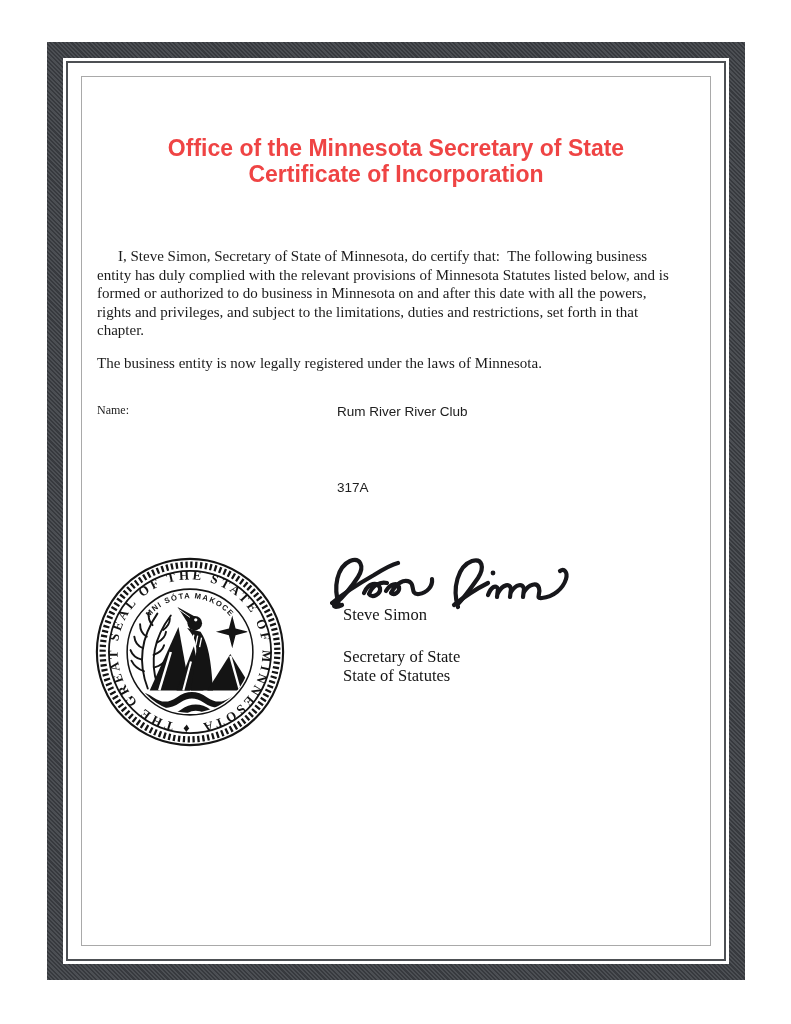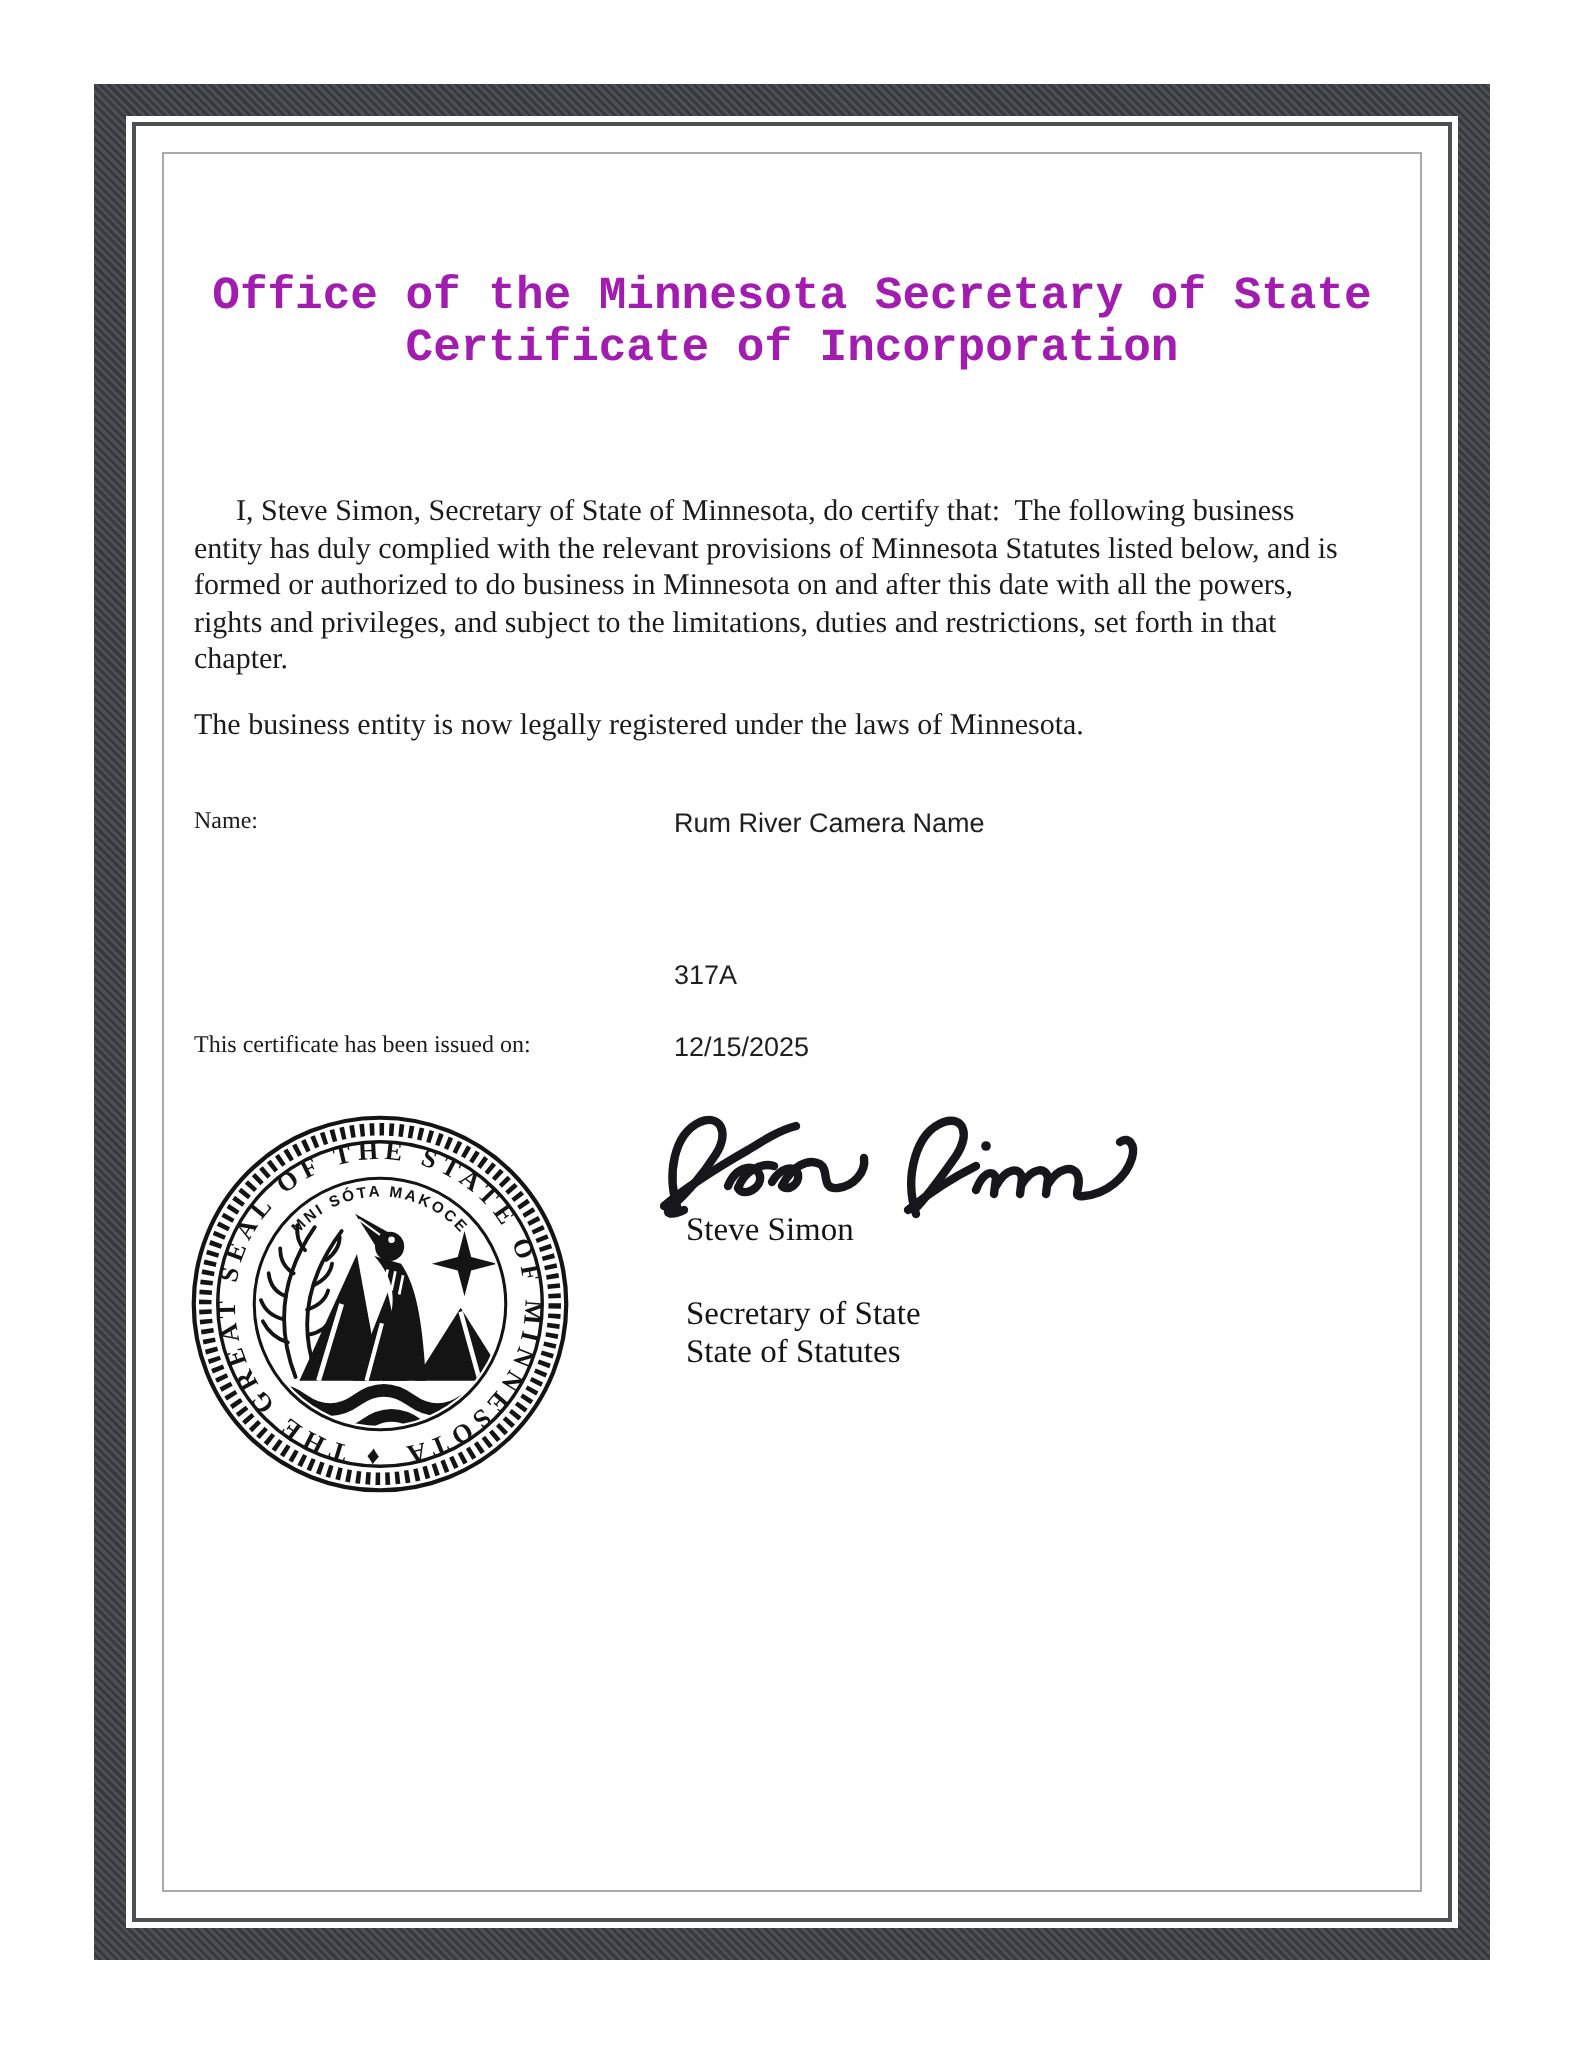--- a/index.html
+++ b/index.html
@@ -14,22 +14,22 @@
     background-color:#3d4045;
     background-image:repeating-linear-gradient(45deg, rgba(255,255,255,0.08) 0 1.5px, rgba(0,0,0,0.10) 1.5px 3px);
   }
   .frame-gap1 { box-sizing:border-box; width:100%; height:100%; background:#fff; padding:3px; }
   .frame-line2 { box-sizing:border-box; width:100%; height:100%; border:2px solid #4d5054; padding:13px; background:#fff; }
   .frame-line3 { box-sizing:border-box; width:100%; height:100%; border:1px solid #a9a9a9; position:relative; background:#fff; }
 
   
   .title {
     position:absolute; top:58px; left:0; width:100%; text-align:center;
-    font-family:Liberation Mono, monospace; font-weight:bold;
-    font-size:23px; line-height:26px; color:#a21caf;
+    font-family:Liberation Sans, sans-serif; font-weight:bold;
+    font-size:23px; line-height:26px; color:#ef4444;
   }
   .para {
     position:absolute; left:15px; width:576px;
     font-size:15px; line-height:18.6px; white-space:pre-wrap;
   }
   .para1 { top:170px; text-indent:21px; }
   .para2 { top:277px; }
 
   .field-row { position:absolute; left:15px; width:600px; height:22px; }
   .field-label { position:absolute; left:0; top:0; font-size:12px; }
@@ -55,28 +55,24 @@
           <div class="title">
             <div>Office of the Minnesota Secretary of State</div>
             <div>Certificate of Incorporation</div>
           </div>
 
           <div class="para para1">I, Steve Simon, Secretary of State of Minnesota, do certify that:  The following business entity has duly complied with the relevant provisions of Minnesota Statutes listed below, and is formed or authorized to do business in Minnesota on and after this date with all the powers, rights and privileges, and subject to the limitations, duties and restrictions, set forth in that chapter.</div>
           <div class="para para2">The business entity is now legally registered under the laws of Minnesota.</div>
 
           <div class="field-row" style="top:326px">
             <span class="field-label">Name:</span>
-            <span class="field-value">Rum River Camera Name</span>
+            <span class="field-value">Rum River River Club</span>
           </div>
           <div class="field-row" style="top:402px">
             <span class="field-value">317A</span>
-          </div>
-          <div class="field-row" style="top:438px">
-            <span class="field-label">This certificate has been issued on:</span>
-            <span class="field-value">12/15/2025</span>
           </div>
 
           <div class="seal-wrap">
             <svg width="192" height="192" viewBox="0 0 200 200">
               <defs>
                 <clipPath id="emblemClip">
                     <circle cx="100" cy="100" r="63.5"></circle>
                   </clipPath>
                 <path id="ringPath" d="M100,175.5 A75.5,75.5 0 1 1 100,24.5 A75.5,75.5 0 1 1 100,175.5" fill="none"></path>
                 <path id="innerArc" d="M44,100 A56,56 0 0 1 156,100" fill="none"></path>

